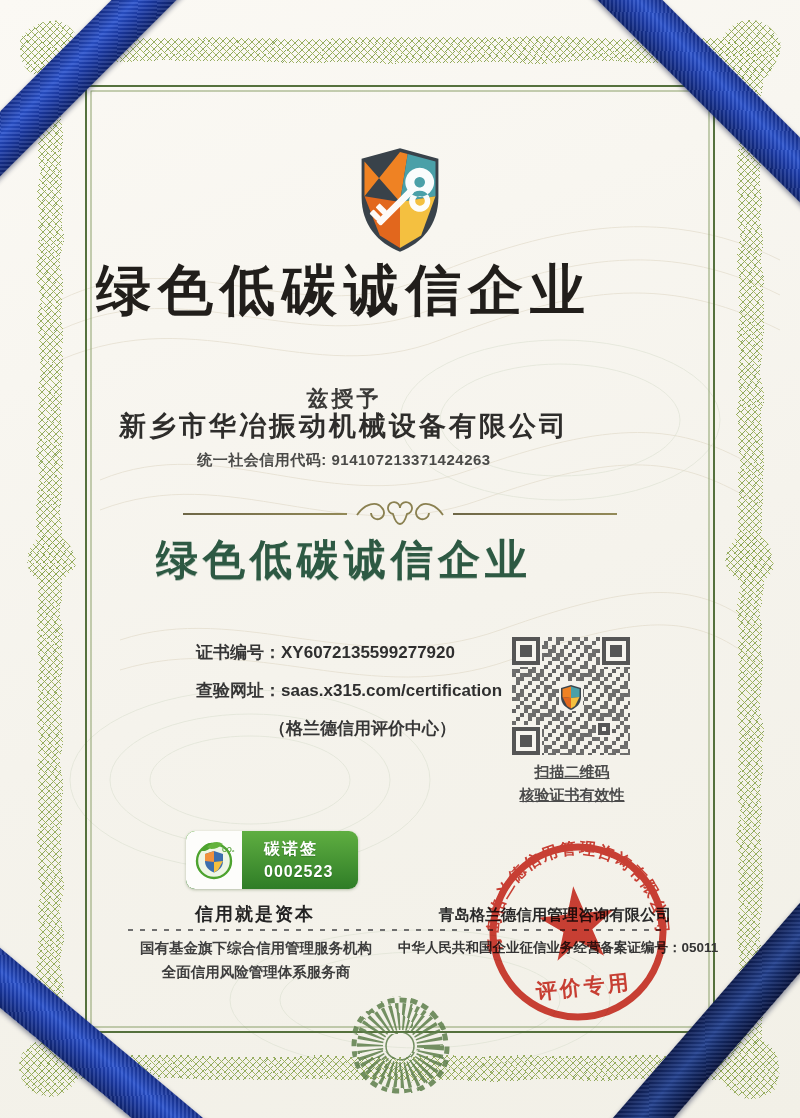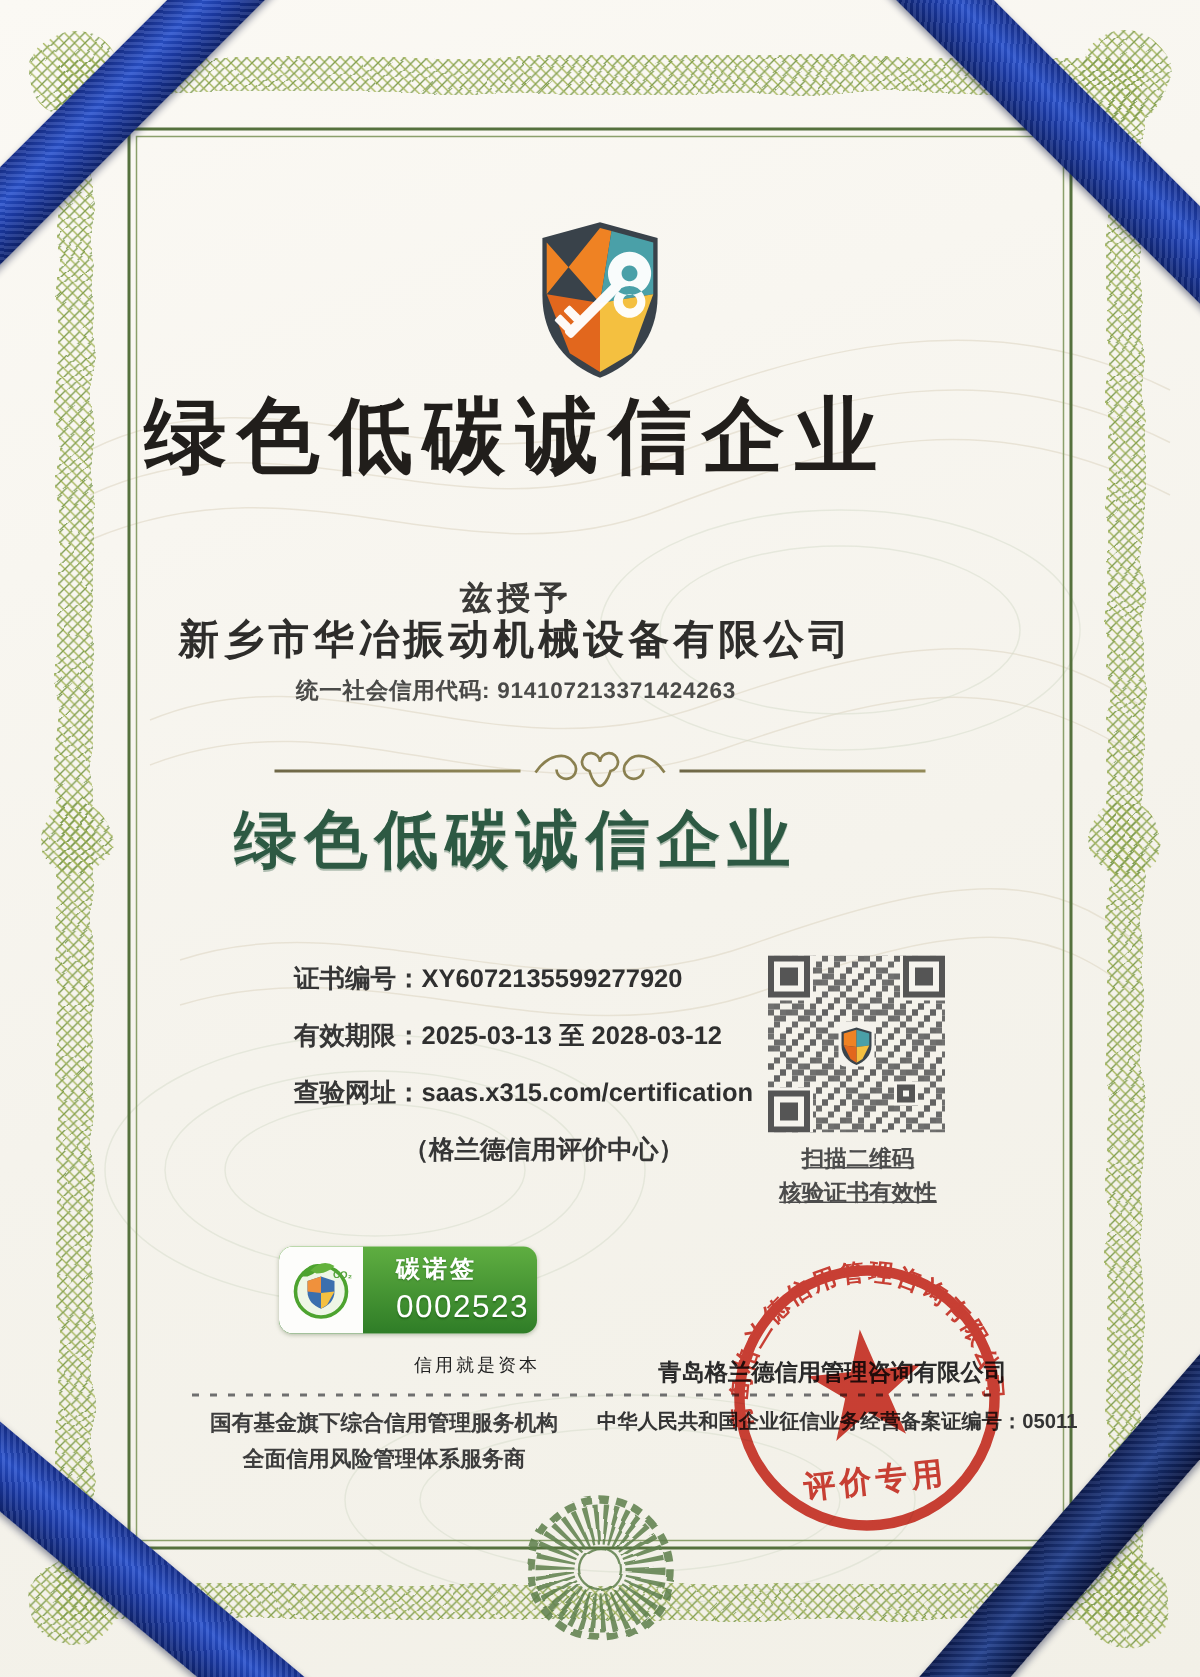--- a/index.html
+++ b/index.html
@@ -48,28 +48,28 @@
     background:linear-gradient(180deg,#5fae41,#2f7d27);
     box-shadow:0 1px 3px rgba(60,90,40,.35);
   }
   .badge-logo{
     width:56px;background:#fdfdfb;display:flex;align-items:center;justify-content:center;
     border-radius:9px 0 0 9px;
   }
   .badge-text{flex:1;display:flex;flex-direction:column;justify-content:center;
     padding-left:22px;color:#ffffff;}
   .badge-name{font-size:16px;font-weight:700;letter-spacing:2px;text-shadow:0 1px 1px rgba(0,60,0,.35);}
-  .badge-number{font-size:21px;font-weight:400;letter-spacing:1px;margin-top:3px;text-shadow:0 1px 1px rgba(0,60,0,.35);}
+  .badge-number{font-size:16px;font-weight:700;letter-spacing:1px;margin-top:3px;text-shadow:0 1px 1px rgba(0,60,0,.35);}
   
   .dashes{
     position:absolute;top:929px;left:128px;width:540px;height:2px;
     background:repeating-linear-gradient(90deg,#6f6f6f 0 5px,transparent 5px 12px);
   }
-  .fl-slogan{position:absolute;left:150px;width:210px;top:902px;text-align:right;
-    font-size:12px;font-weight:400;color:#232323;letter-spacing:2px;}
+  .fl-slogan{position:absolute;left:150px;width:210px;top:902px;text-align:center;
+    font-size:18px;font-weight:700;color:#232323;letter-spacing:2px;}
   .fl-line1{position:absolute;left:116px;width:280px;top:939px;text-align:center;
     font-size:14.5px;font-weight:600;color:#3d3d3d;}
   .fl-line2{position:absolute;left:116px;width:280px;top:963px;text-align:center;
     font-size:14.5px;font-weight:600;color:#3d3d3d;}
   .fr-company{position:absolute;left:425px;width:260px;top:905px;text-align:center;
     font-size:15.5px;font-weight:800;color:#2a2a2a;white-space:nowrap;}
   .fr-reg{position:absolute;left:398px;width:300px;top:939px;text-align:center;
     font-size:13.5px;font-weight:600;color:#343434;white-space:nowrap;}
   
   .seal{position:absolute;left:486px;top:840px;width:184px;height:184px;
@@ -178,23 +178,20 @@
       </g>
     </svg>
     <div class="rule"></div>
   </div>
 
   <div class="abs center section-title">绿色低碳诚信企业</div>
 
   <div class="info-block">
     <div class="info-row">
       <span class="lbl">证书编号：</span><span class="val">XY6072135599277920</span>
-    </div>
-    <div class="info-row">
-      <span class="lbl">有效期限：</span><span class="val">2025-03-13 至 2028-03-12</span>
     </div>
     <div class="info-row">
       <span class="lbl">查验网址：</span><span class="val">saas.x315.com/certification</span>
     </div>
     <div class="info-row issuer-note">（格兰德信用评价中心）</div>
   </div>
 
   <svg class="qr-wrap" width="118" height="118" viewBox="0 0 118 118">
     <defs>
       <pattern id="qa" width="12" height="12" patternUnits="userSpaceOnUse">

